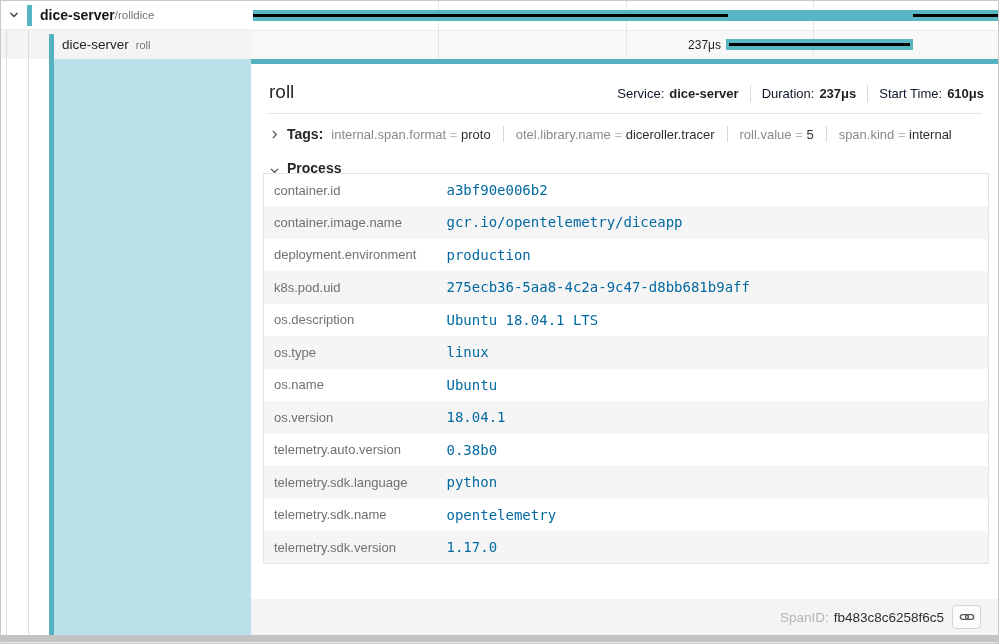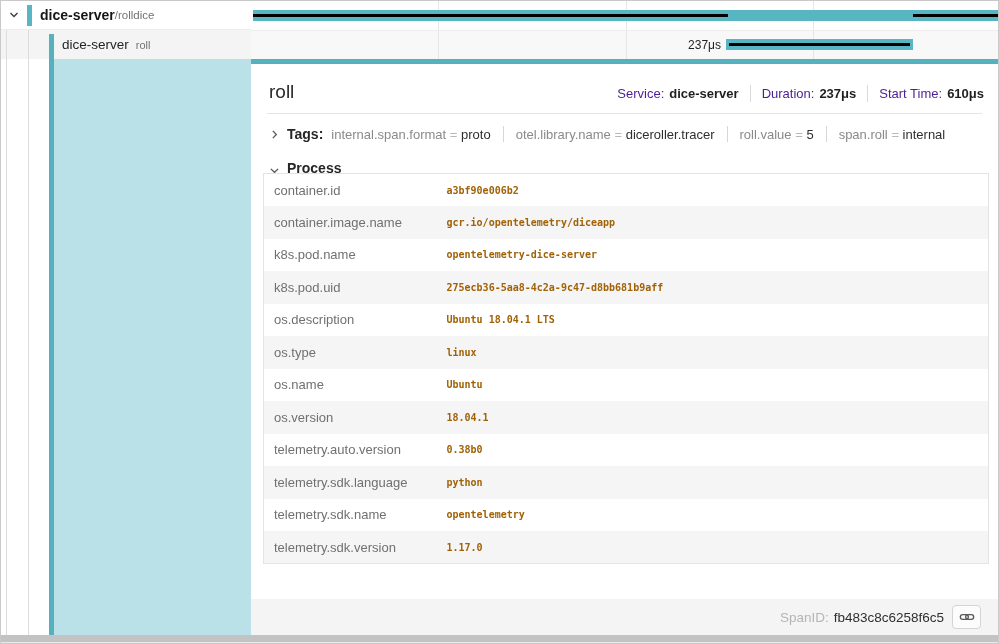--- a/index.html
+++ b/index.html
@@ -43,39 +43,39 @@
   .bar1 .s1 { left:0; width:475px; }
   .bar1 .s2 { left:660px; right:0; }
   .bar2 { left:475px; top:38px; width:187px; }
   .bar2 .s1 { left:3px; right:3px; }
   .bar2-label { position:absolute; left:395px; top:37px; width:75px; text-align:right; font-size:12px; color:#1f1f1f; }
   
   .detail-top-border { position:absolute; left:250px; top:58px; width:749px; height:5px; background:#55b1bd; z-index:6; }
   .detail { position:absolute; left:250px; top:63px; width:747px; height:535px; background:#fff; z-index:5; }
   .detail-title { position:absolute; left:18px; top:17px; font-size:19px; color:#2b2b2b; font-weight:normal; }
   .stats { position:absolute; right:14px; top:21px; display:flex; align-items:center; font-size:13px; }
-  .stat-label { color:#4c1d95; margin-right:5px; }
+  .stat-label { color:#0f172a; margin-right:5px; }
   .stat-value { color:#1f1f1f; font-weight:bold; }
   .stat-pipe { width:1px; height:17px; background:#d9d9d9; margin:0 11px; }
   .hdr-divider { position:absolute; left:16px; right:16px; top:49px; height:1px; background:#e4e4e4; }
   .tags-row { position:absolute; left:18px; top:58px; height:24px; display:flex; align-items:center; }
   .section-chev { display:flex; align-items:center; margin-right:7px; }
   .section-label { font-size:14px; font-weight:bold; color:#262626; }
   .tag-items { display:flex; align-items:center; margin-left:8px; font-size:13px; }
   .tag-key { color:#8a8a8a; }
   .tag-key::after { content:" = "; color:#b8b8b8; }
   .tag-value { color:#2f2f2f; }
   .tag-pipe { width:1px; height:16px; background:#d6d6d6; margin:0 12px; }
   .process-row { position:absolute; left:18px; top:88px; height:24px; display:flex; align-items:flex-end; }
   table.process { position:absolute; left:12px; top:109px; width:726px; border-collapse:collapse;
                   border:1px solid #e4e4e4; }
   table.process tr { height:32.5px; }
   table.process tr:nth-child(even) { background:#f5f5f5; }
   td.pkey { width:178px; padding-left:10px; font-size:13px; color:#707070; }
-  td.pval { padding-left:5px; font-family:"DejaVu Sans Mono", monospace; font-size:10px; color:#a16207; font-weight:bold; }
+  td.pval { padding-left:5px; font-family:"DejaVu Sans Mono", monospace; font-size:14px; color:#0369a1; font-weight:normal; }
   
   .footer { position:absolute; left:250px; top:598px; width:747px; height:36px; background:#f4f4f4;
             display:flex; align-items:center; justify-content:flex-end; padding-right:17px; z-index:5; }
   .spanid-label { font-size:13.5px; color:#b5b5b5; margin-right:5px; }
   .spanid-value { font-size:13.5px; color:#2f2f2f; }
   .link-btn { margin-left:8px; width:29px; height:24px; background:#fcfcfc; border:1px solid #d4d4d4;
               border-radius:4px; display:flex; align-items:center; justify-content:center; cursor:pointer; }
   .bottom-chrome { position:absolute; left:0; top:634px; width:100%; height:10px;
                    background:#c3c3c3; border-bottom:3px solid #e9e9e9; z-index:7; }
 </style>
@@ -146,21 +146,21 @@
           </svg>
       </span>
       <span class="section-label">Tags:</span>
       <span class="tag-items">
         <span><span class="tag-key">internal.span.format</span><span class="tag-value">proto</span></span>
         <span class="tag-pipe"></span>
         <span><span class="tag-key">otel.library.name</span><span class="tag-value">diceroller.tracer</span></span>
         <span class="tag-pipe"></span>
         <span><span class="tag-key">roll.value</span><span class="tag-value">5</span></span>
         <span class="tag-pipe"></span>
-        <span><span class="tag-key">span.roll</span><span class="tag-value">internal</span></span>
+        <span><span class="tag-key">span.kind</span><span class="tag-value">internal</span></span>
       </span>
     </div>
 
     <div class="process-row">
       <span class="section-chev">
         <svg width="11" height="11" viewBox="0 0 12 12">
             <path d="M2 4.2l4 3.8 4-3.8" stroke="#555" stroke-width="1.4" fill="none"></path>
           </svg>
       </span>
       <span class="section-label">Process</span>
@@ -170,22 +170,22 @@
       <tbody>
           <tr>
             <td class="pkey">container.id</td>
             <td class="pval">a3bf90e006b2</td>
           </tr>
       <tr>
             <td class="pkey">container.image.name</td>
             <td class="pval">gcr.io/opentelemetry/diceapp</td>
           </tr>
       <tr>
-            <td class="pkey">k8s.pod.name</td>
-            <td class="pval">opentelemetry-dice-server</td>
+            <td class="pkey">deployment.environment</td>
+            <td class="pval">production</td>
           </tr>
       <tr>
             <td class="pkey">k8s.pod.uid</td>
             <td class="pval">275ecb36-5aa8-4c2a-9c47-d8bb681b9aff</td>
           </tr>
       <tr>
             <td class="pkey">os.description</td>
             <td class="pval">Ubuntu 18.04.1 LTS</td>
           </tr>
       <tr>

